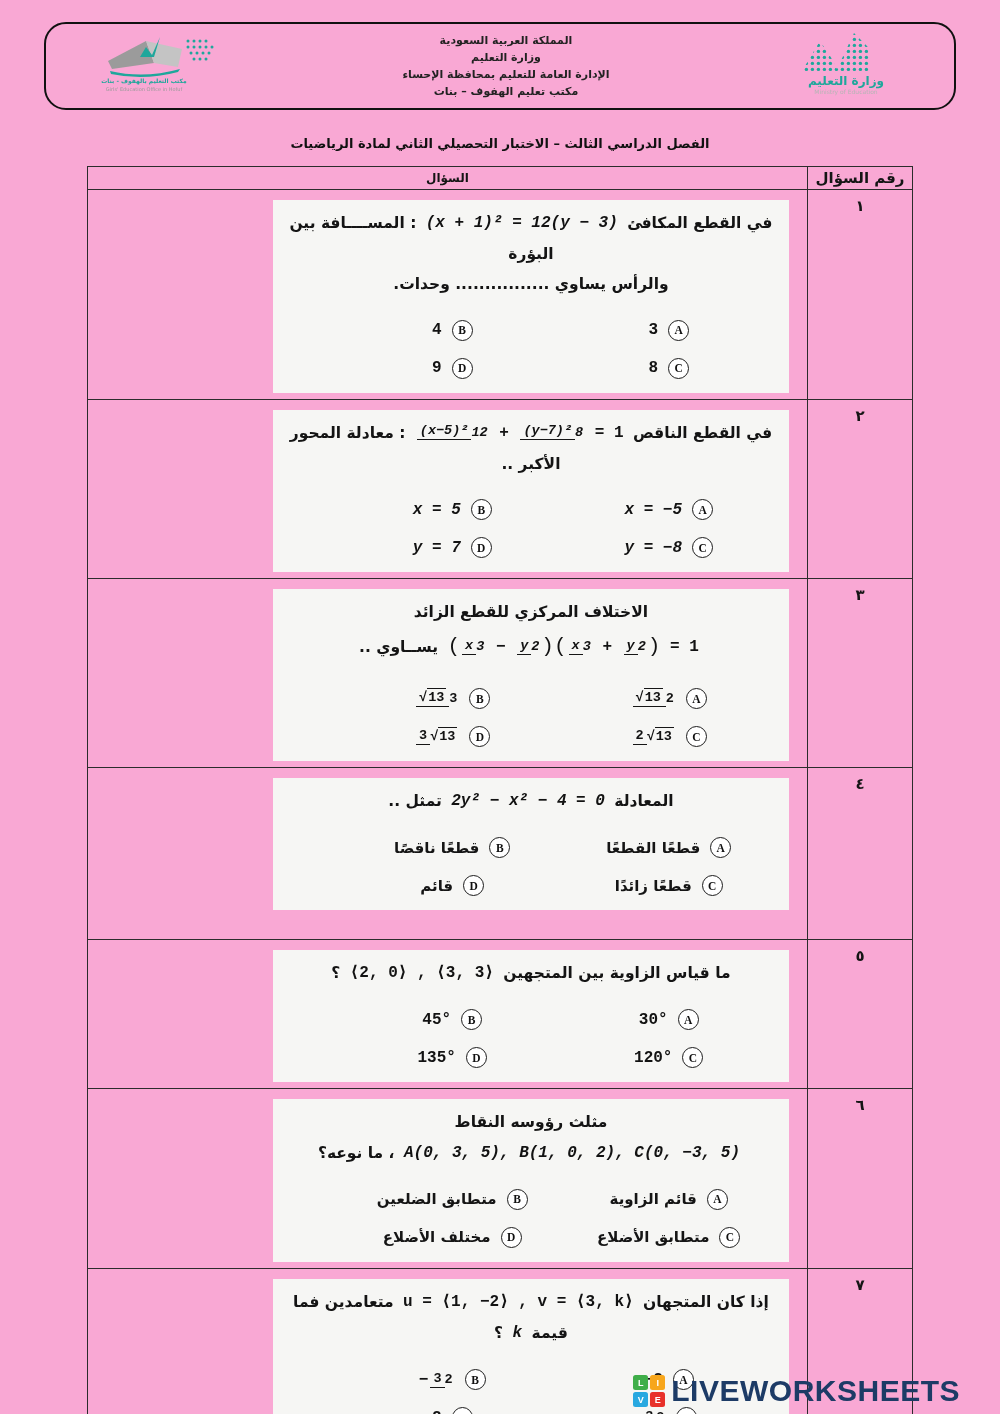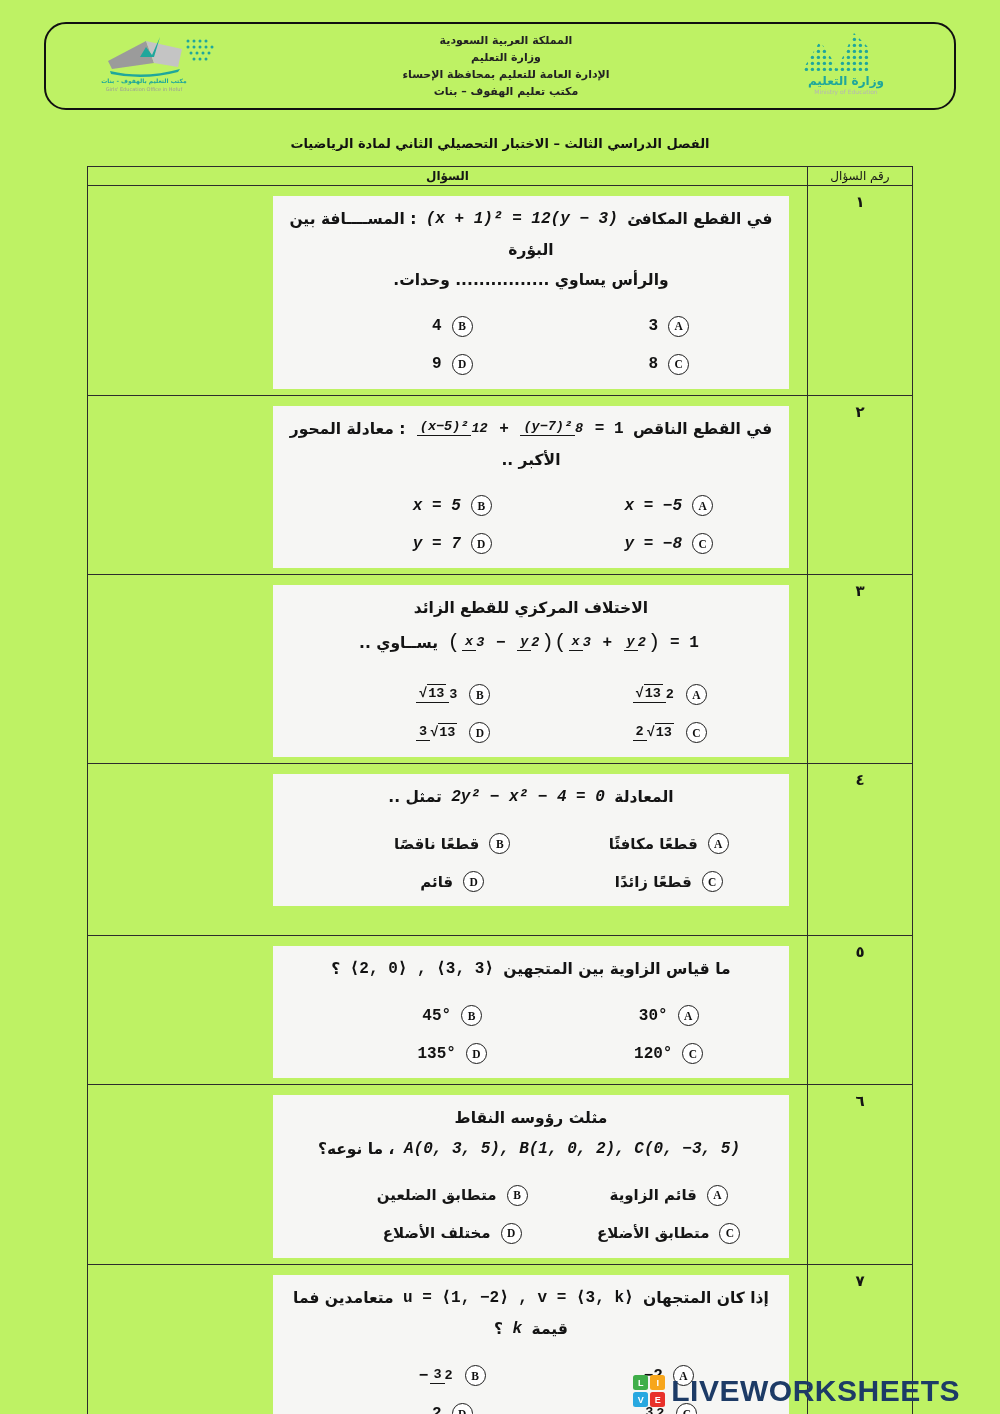--- a/index.html
+++ b/index.html
@@ -1,28 +1,28 @@
 <!DOCTYPE html>
 <html lang="ar"><head>
 <meta charset="utf-8">
 <style>
   html,body{margin:0;padding:0;background:#ffffff;}
-  .page{position:relative;width:1000px;height:1414px;margin:0 auto;background:#bef264;overflow:hidden;
+  .page{position:relative;width:1000px;height:1414px;margin:0 auto;background:#f9a8d4;overflow:hidden;
         font-family:"DejaVu Sans",sans-serif;color:#151515;}
   
   .letterhead{width:912px;height:88px;margin:22px auto 0;border:2px solid #111;border-radius:22px;
               display:flex;align-items:center;justify-content:space-between;padding:0 48px;box-sizing:border-box;}
   .lh-center{text-align:center;direction:rtl;}
   .lh-center div{font-size:11px;font-weight:700;line-height:17px;color:#222;}
   
   .doc-title{direction:rtl;text-align:center;font-size:13px;font-weight:700;margin:26px 0 15px;color:#111;}
   
   table.qtable{border-collapse:collapse;width:826px;margin:0 auto;direction:rtl;table-layout:fixed;}
   table.qtable th,table.qtable td{border:1.7px solid #2c2c2c;}
-  th.ncol{width:104px;font-size:12px;font-weight:400;padding:2px 0;}
+  th.ncol{width:104px;font-size:15px;font-weight:700;padding:2px 0;}
   th.qcol{font-size:12px;font-weight:700;padding:2px 0;}
   td.ncell{vertical-align:top;text-align:center;padding-top:7px;font-size:15px;font-weight:700;}
   td.qcell{vertical-align:top;padding:6px 6px;}
   .qbody{background:#f6f6f4;width:73%;margin:4px 12px 0 auto;padding:8px 12px 14px;box-sizing:border-box;}
   .qline{direction:rtl;text-align:center;font-size:15.5px;font-weight:700;line-height:1.95;color:#141414;}
   
   .math{direction:ltr;unicode-bidi:isolate;display:inline-block;vertical-align:middle;padding:0 4px;
         font-family:Liberation Mono, monospace;font-weight:600;font-size:16px;color:#121212;}
   .math .it,.frac.it{font-style:italic;}
   .bp{font-size:21px;font-weight:500;vertical-align:-1px;}
@@ -231,21 +231,21 @@
           </td>
         </tr>
         <tr style="height: 172px;">
           <td class="ncell">٤</td>
           <td class="qcell">
             <div class="qbody">
               <div class="qline" dir="rtl"><span class="ar">المعادلة</span> <span class="math" dir="ltr"><span class="it">2y² − x² − 4 = 0</span></span> <span class="ar">تمثل ..</span> </div>
               <div class="opts">
                 <div class="opt">
                   <span class="olbl">A</span>
-                  <span class="oval"><span class="ar">قطعًا مكافئًا</span></span>
+                  <span class="oval"><span class="ar">قطعًا القطعًا</span></span>
                 </div>
                 <div class="opt">
                   <span class="olbl">B</span>
                   <span class="oval"><span class="ar">قطعًا ناقصًا</span></span>
                 </div>
                 <div class="opt">
                   <span class="olbl">C</span>
                   <span class="oval"><span class="ar">قطعًا زائدًا</span></span>
                 </div>
                 <div class="opt">

